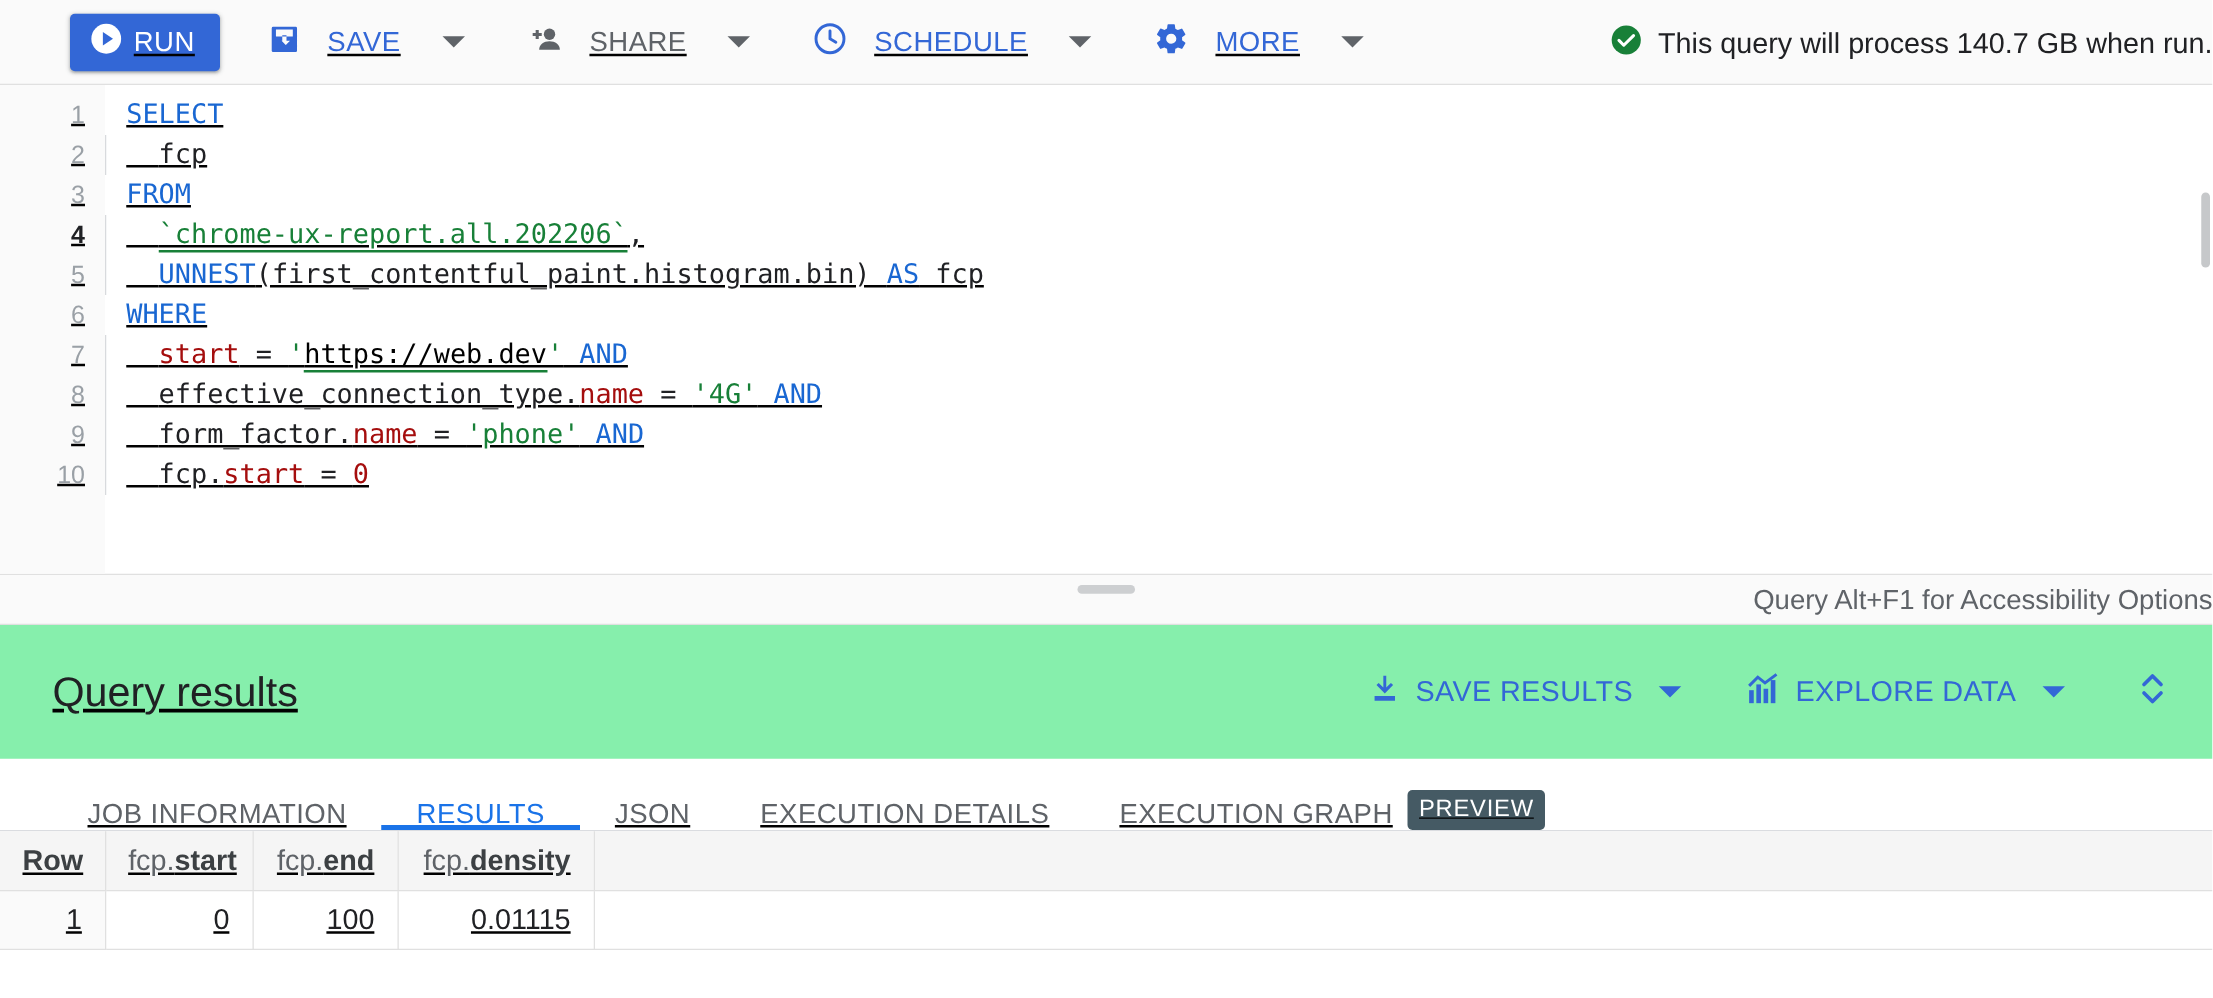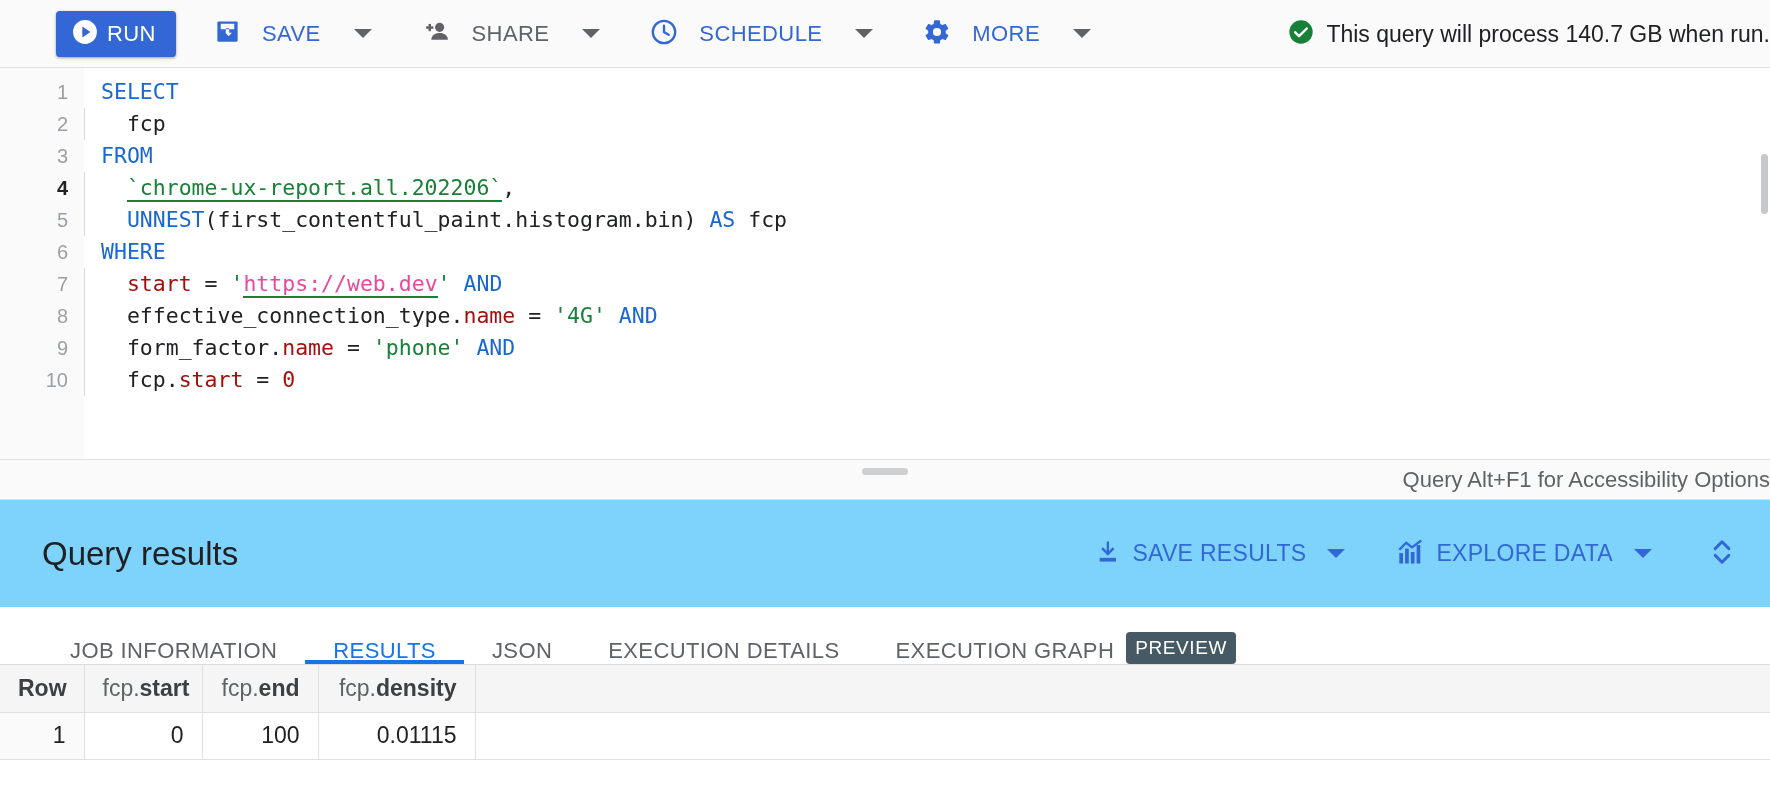--- a/index.html
+++ b/index.html
@@ -2,21 +2,21 @@
 <html><head>
 <meta charset="utf-8">
 <style>
   * { box-sizing: border-box; margin: 0; padding: 0; }
   html, body {
     width: 1770px; height: 798px;
     background: #fff;
     font-family: "Liberation Sans", sans-serif;
     overflow: hidden;
   }
-  #app { width: 1770px; height: 581px; position: relative; background: #fff; }
+  #app { width: 1770px; height: 581px; position: relative; background: #fff; text-decoration: underline; }
 
   
   .toolbar {
     height: 68px;
     background: #fafafa;
     border-bottom: 1px solid #e0e0e0;
     display: flex;
     align-items: center;
     padding-left: 56px;
     position: relative;
@@ -88,21 +88,21 @@
     flex: 0 0 1px; width: 1px; align-self: stretch;
     background: #d8dadd; margin-right: 0;
   }
   .indent-guide.blank { background: transparent; }
   .code { padding-left: 16px; color: #202124; }
   .kw { color: #1967d2; }
   .str { color: #188038; }
   .fld { color: #a50e0e; }
   .num { color: #a50e0e; }
   .tbl { color: #188038; border-bottom: 2px solid #188038; }
-  .lnk { color: #ec4899; border-bottom: 2px solid #188038; }
+  .lnk { color: #000000; border-bottom: 2px solid #188038; }
   .vscroll {
     position: absolute; right: 2px; top: 86px;
     width: 7px; height: 60px; border-radius: 4px; background: #c6c8ca;
   }
 
   
   .splitbar {
     height: 40px;
     background: #fafafa;
     border-bottom: 1px solid #e0e0e0;
@@ -119,21 +119,21 @@
     position: absolute; right: 0; top: 7px;
     font-size: 22px; color: #5f6368; white-space: nowrap;
   }
 
   
   .results-head {
     height: 107px;
     display: flex; align-items: center;
     padding-left: 42px;
     position: relative;
-    background: #7dd3fc;
+    background: #86efac;
   }
   .results-title { font-size: 33px; color: #202124; font-weight: 400; }
   .rh-actions {
     position: absolute; right: 0; top: 0; height: 107px;
     display: flex; align-items: center; gap: 0;
   }
   .rh-item {
     display: flex; align-items: center; gap: 9px;
     padding: 0 14px; height: 50px; cursor: pointer; user-select: none;
     border-radius: 4px;

